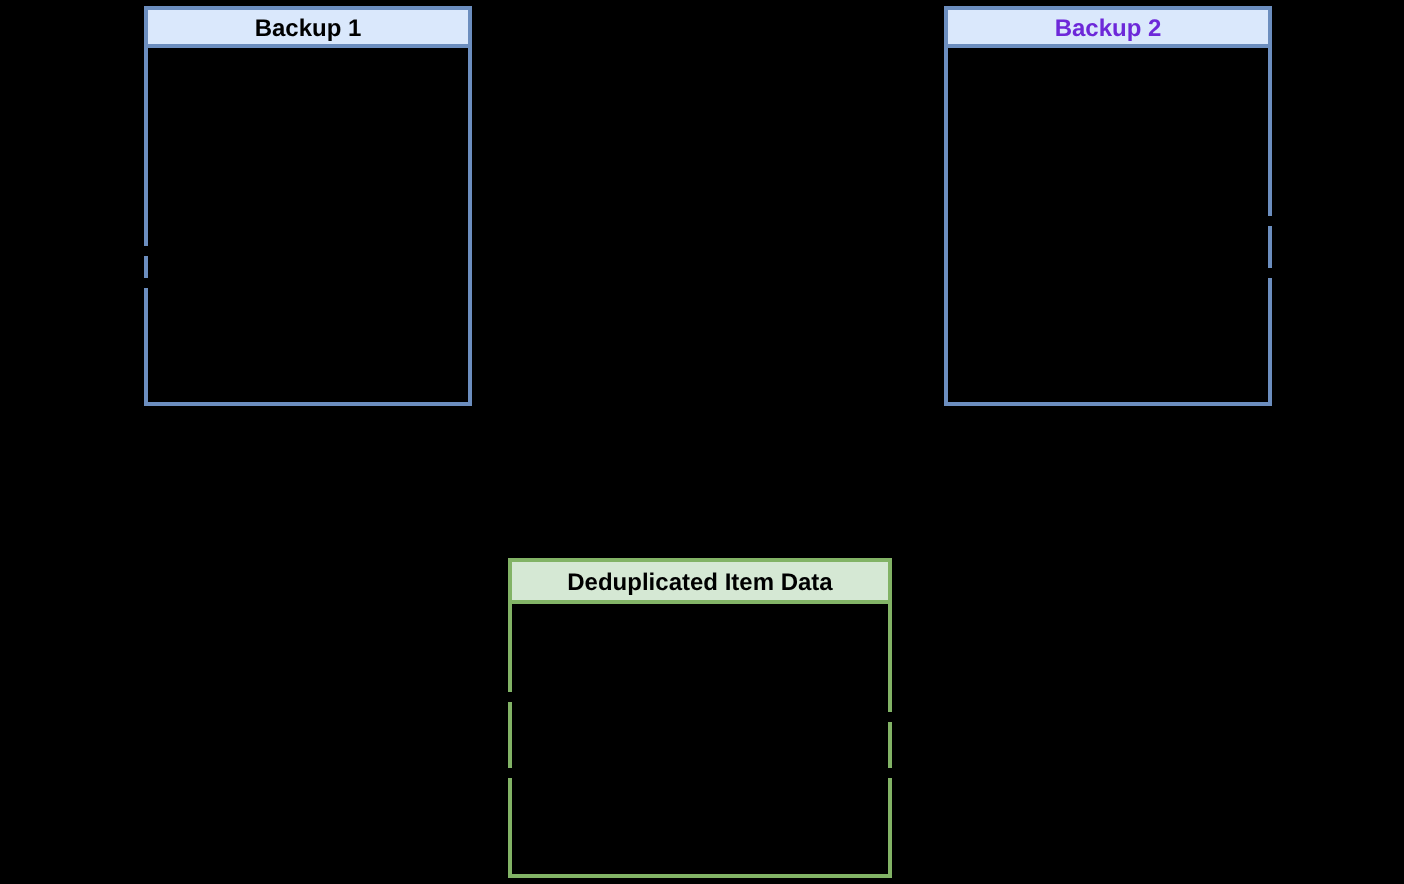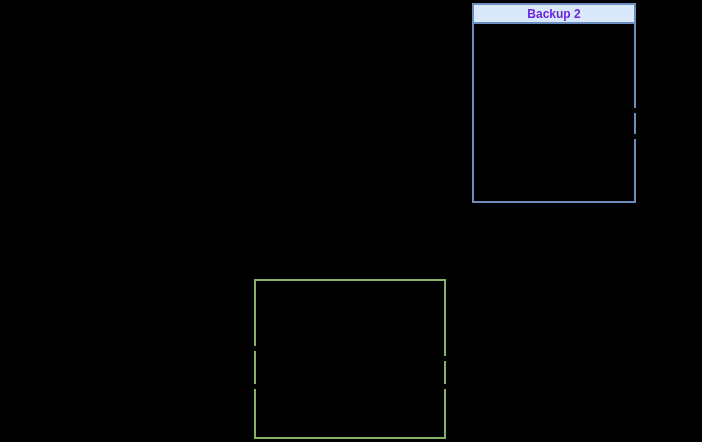--- a/index.html
+++ b/index.html
@@ -20,30 +20,39 @@
     line-height: 1;
     white-space: nowrap;
   }
   .node-body { width: 100%; background: transparent; }
   .connector-gap { position: absolute; z-index: 5; }
 </style>
 </head>
 <body>
 
 <div class="canvas" style="width: 702px; height: 442px; background: rgb(0, 0, 0);">
+    <div class="node" style="left: 72px; top: 3px; width: 164px; height: 200px; border-color: rgb(108, 142, 191);">
+      <div class="node-header" style="background: rgb(218, 232, 252); border-bottom-color: rgb(108, 142, 191); height: 19px;">
+        <span class="node-title" style="color: rgb(0, 0, 0);">Backup 1</span>
+      </div>
+      <div class="node-body" style="height: 177px;"></div>
+    </div>
     <div class="connector-gap" style="left: 71px; top: 123px; width: 4px; height: 5px; background: rgb(0, 0, 0);"></div>
     <div class="connector-gap" style="left: 71px; top: 139px; width: 4px; height: 5px; background: rgb(0, 0, 0);"></div>
     <div class="node" style="left: 472px; top: 3px; width: 164px; height: 200px; border-color: rgb(108, 142, 191);">
       <div class="node-header" style="background: rgb(218, 232, 252); border-bottom-color: rgb(108, 142, 191); height: 19px;">
         <span class="node-title" style="color: #6d28d9;">Backup 2</span>
       </div>
       <div class="node-body" style="height: 177px;"></div>
     </div>
     <div class="connector-gap" style="left: 633px; top: 108px; width: 4px; height: 5px; background: rgb(0, 0, 0);"></div>
     <div class="connector-gap" style="left: 633px; top: 134px; width: 4px; height: 5px; background: rgb(0, 0, 0);"></div>
     <div class="node" style="left: 254px; top: 279px; width: 192px; height: 160px; border-color: rgb(130, 179, 102);">
+      <div class="node-header" style="background: rgb(213, 232, 212); border-bottom-color: rgb(130, 179, 102); height: 21px;">
+        <span class="node-title" style="color: rgb(0, 0, 0);">Deduplicated Item Data</span>
+      </div>
       <div class="node-body" style="height: 135px;"></div>
     </div>
     <div class="connector-gap" style="left: 253px; top: 346px; width: 4px; height: 5px; background: rgb(0, 0, 0);"></div>
     <div class="connector-gap" style="left: 253px; top: 384px; width: 4px; height: 5px; background: rgb(0, 0, 0);"></div>
     <div class="connector-gap" style="left: 443px; top: 356px; width: 4px; height: 5px; background: rgb(0, 0, 0);"></div>
     <div class="connector-gap" style="left: 443px; top: 384px; width: 4px; height: 5px; background: rgb(0, 0, 0);"></div>
   </div>
 
 </body></html>

